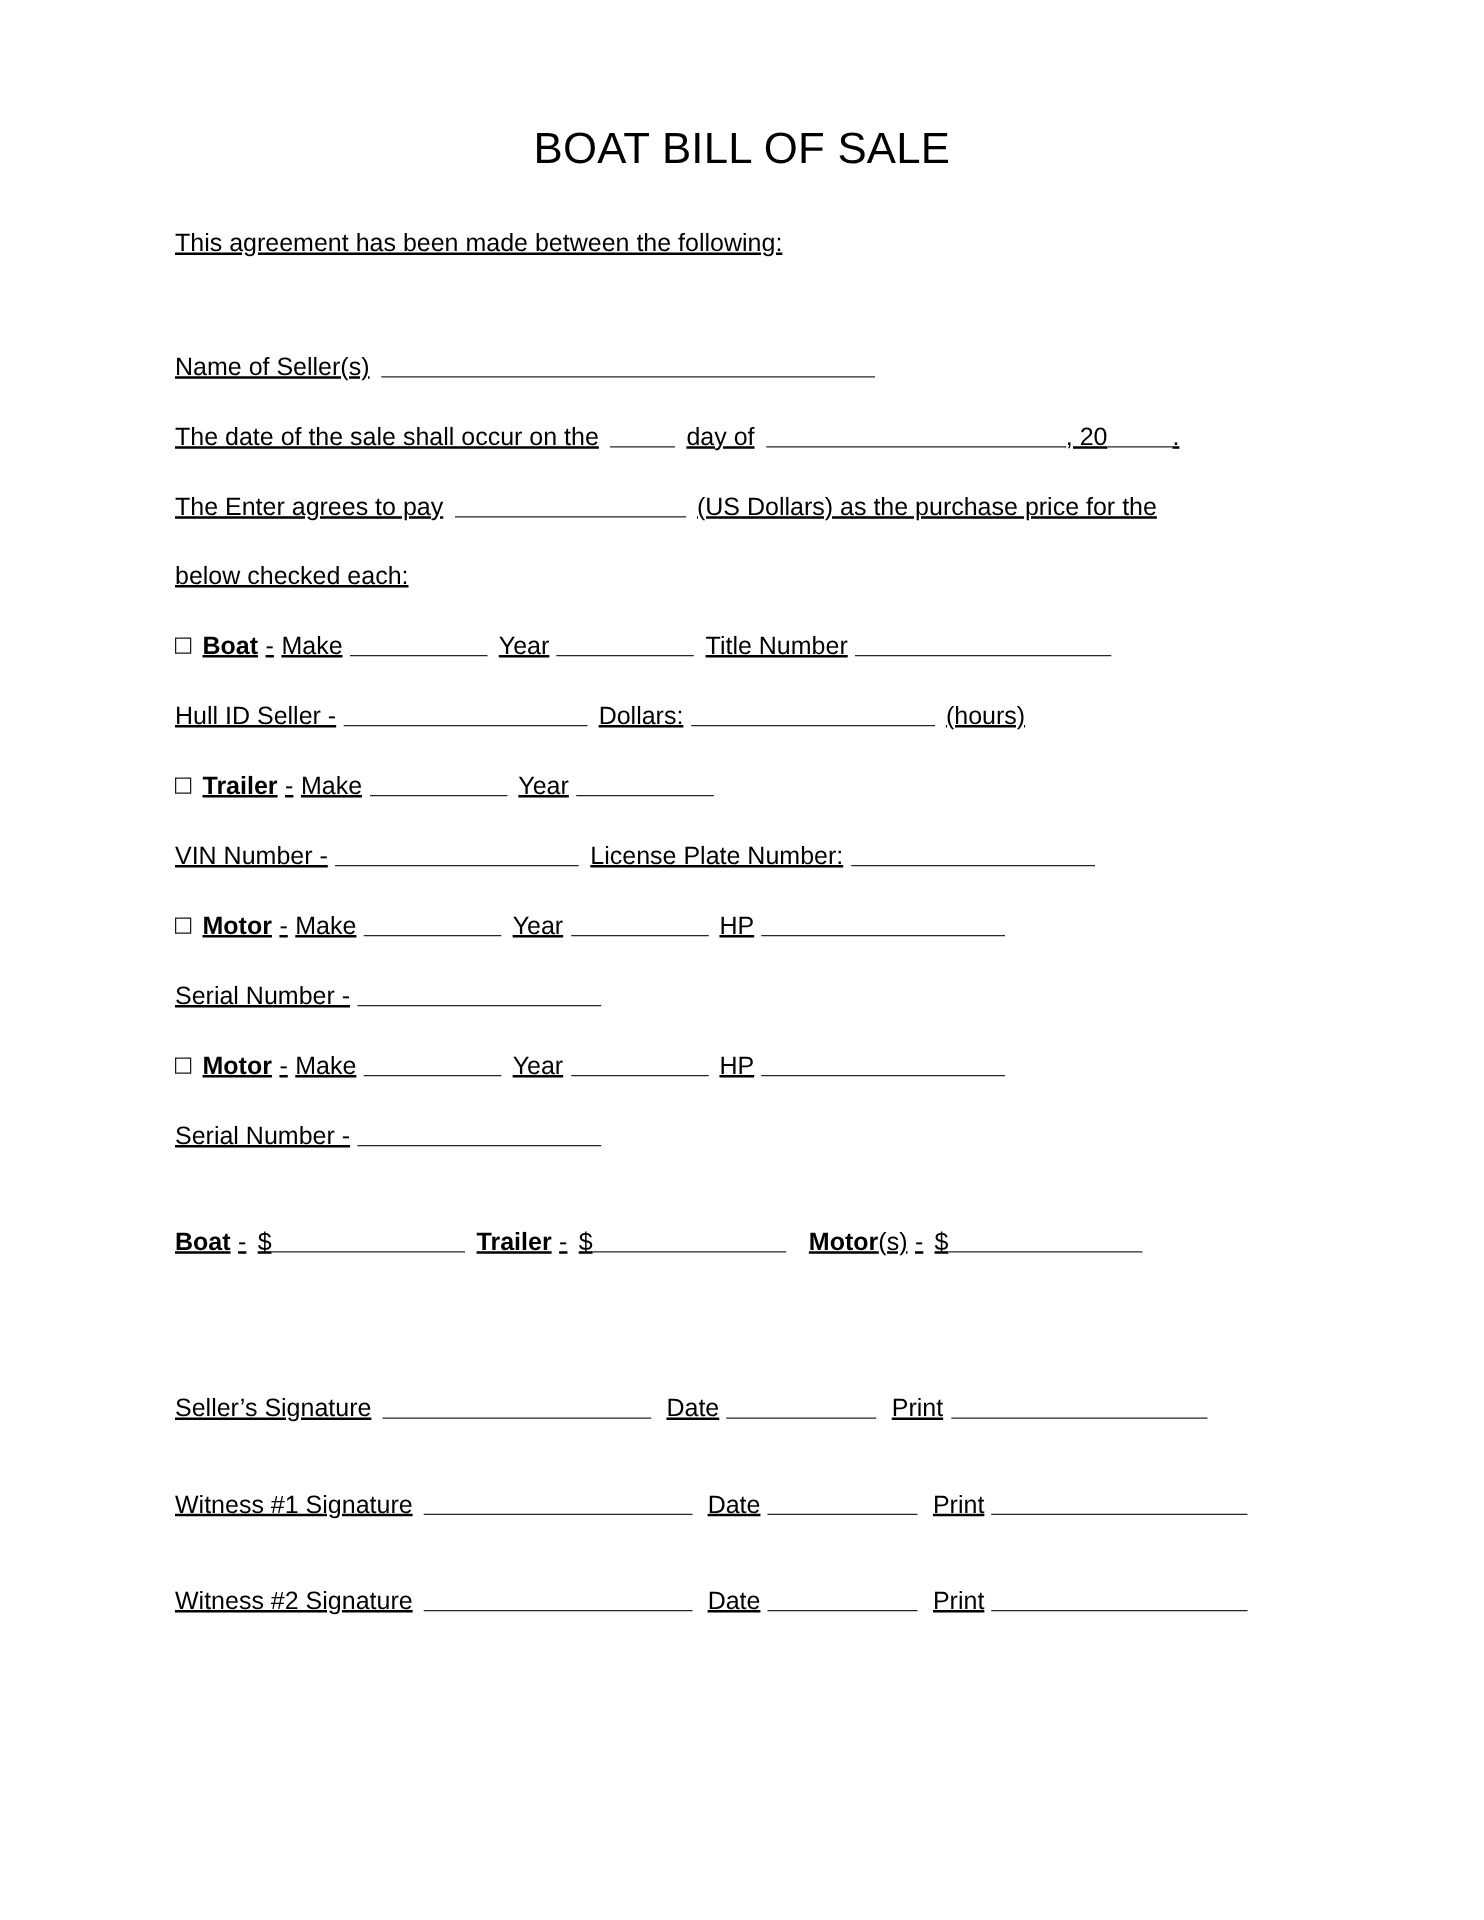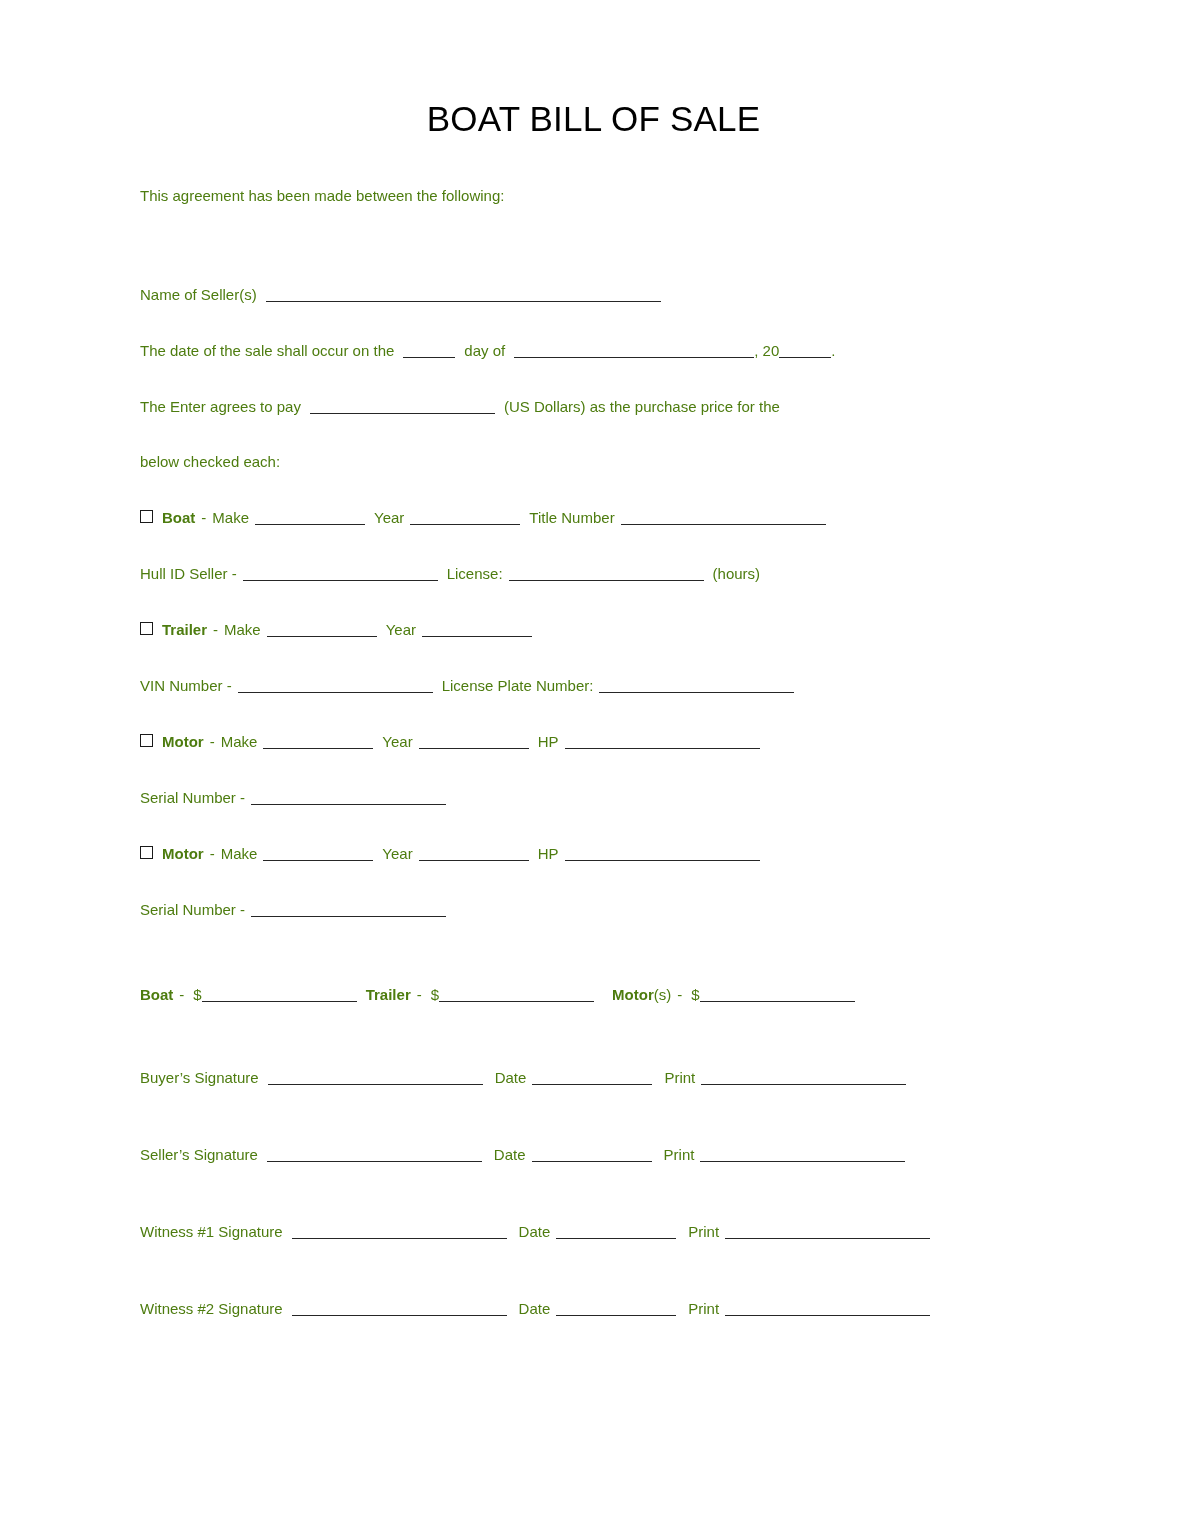--- a/index.html
+++ b/index.html
@@ -36,24 +36,25 @@
     letter-spacing: 0.2px;
     line-height: 42px;
   }
   .body-block {
     position: absolute;
     left: 140px;
     top: 182px;
     width: 920px;
   }
   .line {
-    font-size: 15px;
+    font-size: 20px;
     line-height: 27px;
     white-space: nowrap;
-    color: #4d7c0f;
+    color: #000000;
+    text-decoration: underline;
   }
   .gap-xs { height: 28px; }
   .gap-sm { height: 29px; }
   .gap-md { height: 43px; }
   .gap-lg { height: 50px; }
   .gap-xl { height: 56px; }
 
   
   .rule {
     display: inline-block;
@@ -123,21 +124,21 @@
       <span>below checked each:</span>
     </div>
     <div class="gap-sm"></div>
 
     <div class="line">
       <span class="cbox"></span><span class="bold">Boat</span><span class="sp6"></span><span>-</span><span class="sp6"></span><span>Make</span><span class="sp6"></span><span class="rule w110"></span><span class="sp9"></span><span>Year</span><span class="sp6"></span><span class="rule w110"></span><span class="sp9"></span><span>Title Number</span><span class="sp6"></span><span class="rule w205"></span>
     </div>
     <div class="gap-sm"></div>
 
     <div class="line">
-      <span>Hull ID Seller -</span><span class="sp6"></span><span class="rule w195"></span><span class="sp9"></span><span>License:</span><span class="sp6"></span><span class="rule w195"></span><span class="sp9"></span><span>(hours)</span>
+      <span>Hull ID Seller -</span><span class="sp6"></span><span class="rule w195"></span><span class="sp9"></span><span>Dollars:</span><span class="sp6"></span><span class="rule w195"></span><span class="sp9"></span><span>(hours)</span>
     </div>
     <div class="gap-sm"></div>
 
     <div class="line">
       <span class="cbox"></span><span class="bold">Trailer</span><span class="sp6"></span><span>-</span><span class="sp6"></span><span>Make</span><span class="sp6"></span><span class="rule w110"></span><span class="sp9"></span><span>Year</span><span class="sp6"></span><span class="rule w110"></span>
     </div>
     <div class="gap-sm"></div>
 
     <div class="line">
       <span>VIN Number -</span><span class="sp6"></span><span class="rule w195"></span><span class="sp9"></span><span>License Plate Number:</span><span class="sp6"></span><span class="rule w195"></span>
@@ -164,23 +165,20 @@
     </div>
     <div class="gap-sm"></div>
 
     <div class="gap-sm"></div>
 
     <div class="line">
       <span class="bold">Boat</span><span class="sp6"></span><span>-</span><span class="sp9"></span><span>$</span><span class="rule w155"></span><span class="sp9"></span><span class="bold">Trailer</span><span class="sp6"></span><span>-</span><span class="sp9"></span><span>$</span><span class="rule w155"></span><span class="sp18"></span><span class="bold">Motor</span><span>(s)</span><span class="sp6"></span><span>-</span><span class="sp9"></span><span>$</span><span class="rule w155"></span>
     </div>
     <div class="gap-xl"></div>
 
-    <div class="line">
-      <span>Buyer’s Signature</span><span class="sp9"></span><span class="rule w215"></span><span class="sp12"></span><span>Date</span><span class="sp6"></span><span class="rule w120"></span><span class="sp12"></span><span>Print</span><span class="sp6"></span><span class="rule w205"></span>
-    </div>
     <div class="gap-lg"></div>
 
     <div class="line">
       <span>Seller’s Signature</span><span class="sp9"></span><span class="rule w215"></span><span class="sp12"></span><span>Date</span><span class="sp6"></span><span class="rule w120"></span><span class="sp12"></span><span>Print</span><span class="sp6"></span><span class="rule w205"></span>
     </div>
     <div class="gap-lg"></div>
 
     <div class="line">
       <span>Witness #1 Signature</span><span class="sp9"></span><span class="rule w215"></span><span class="sp12"></span><span>Date</span><span class="sp6"></span><span class="rule w120"></span><span class="sp12"></span><span>Print</span><span class="sp6"></span><span class="rule w205"></span>
     </div>

